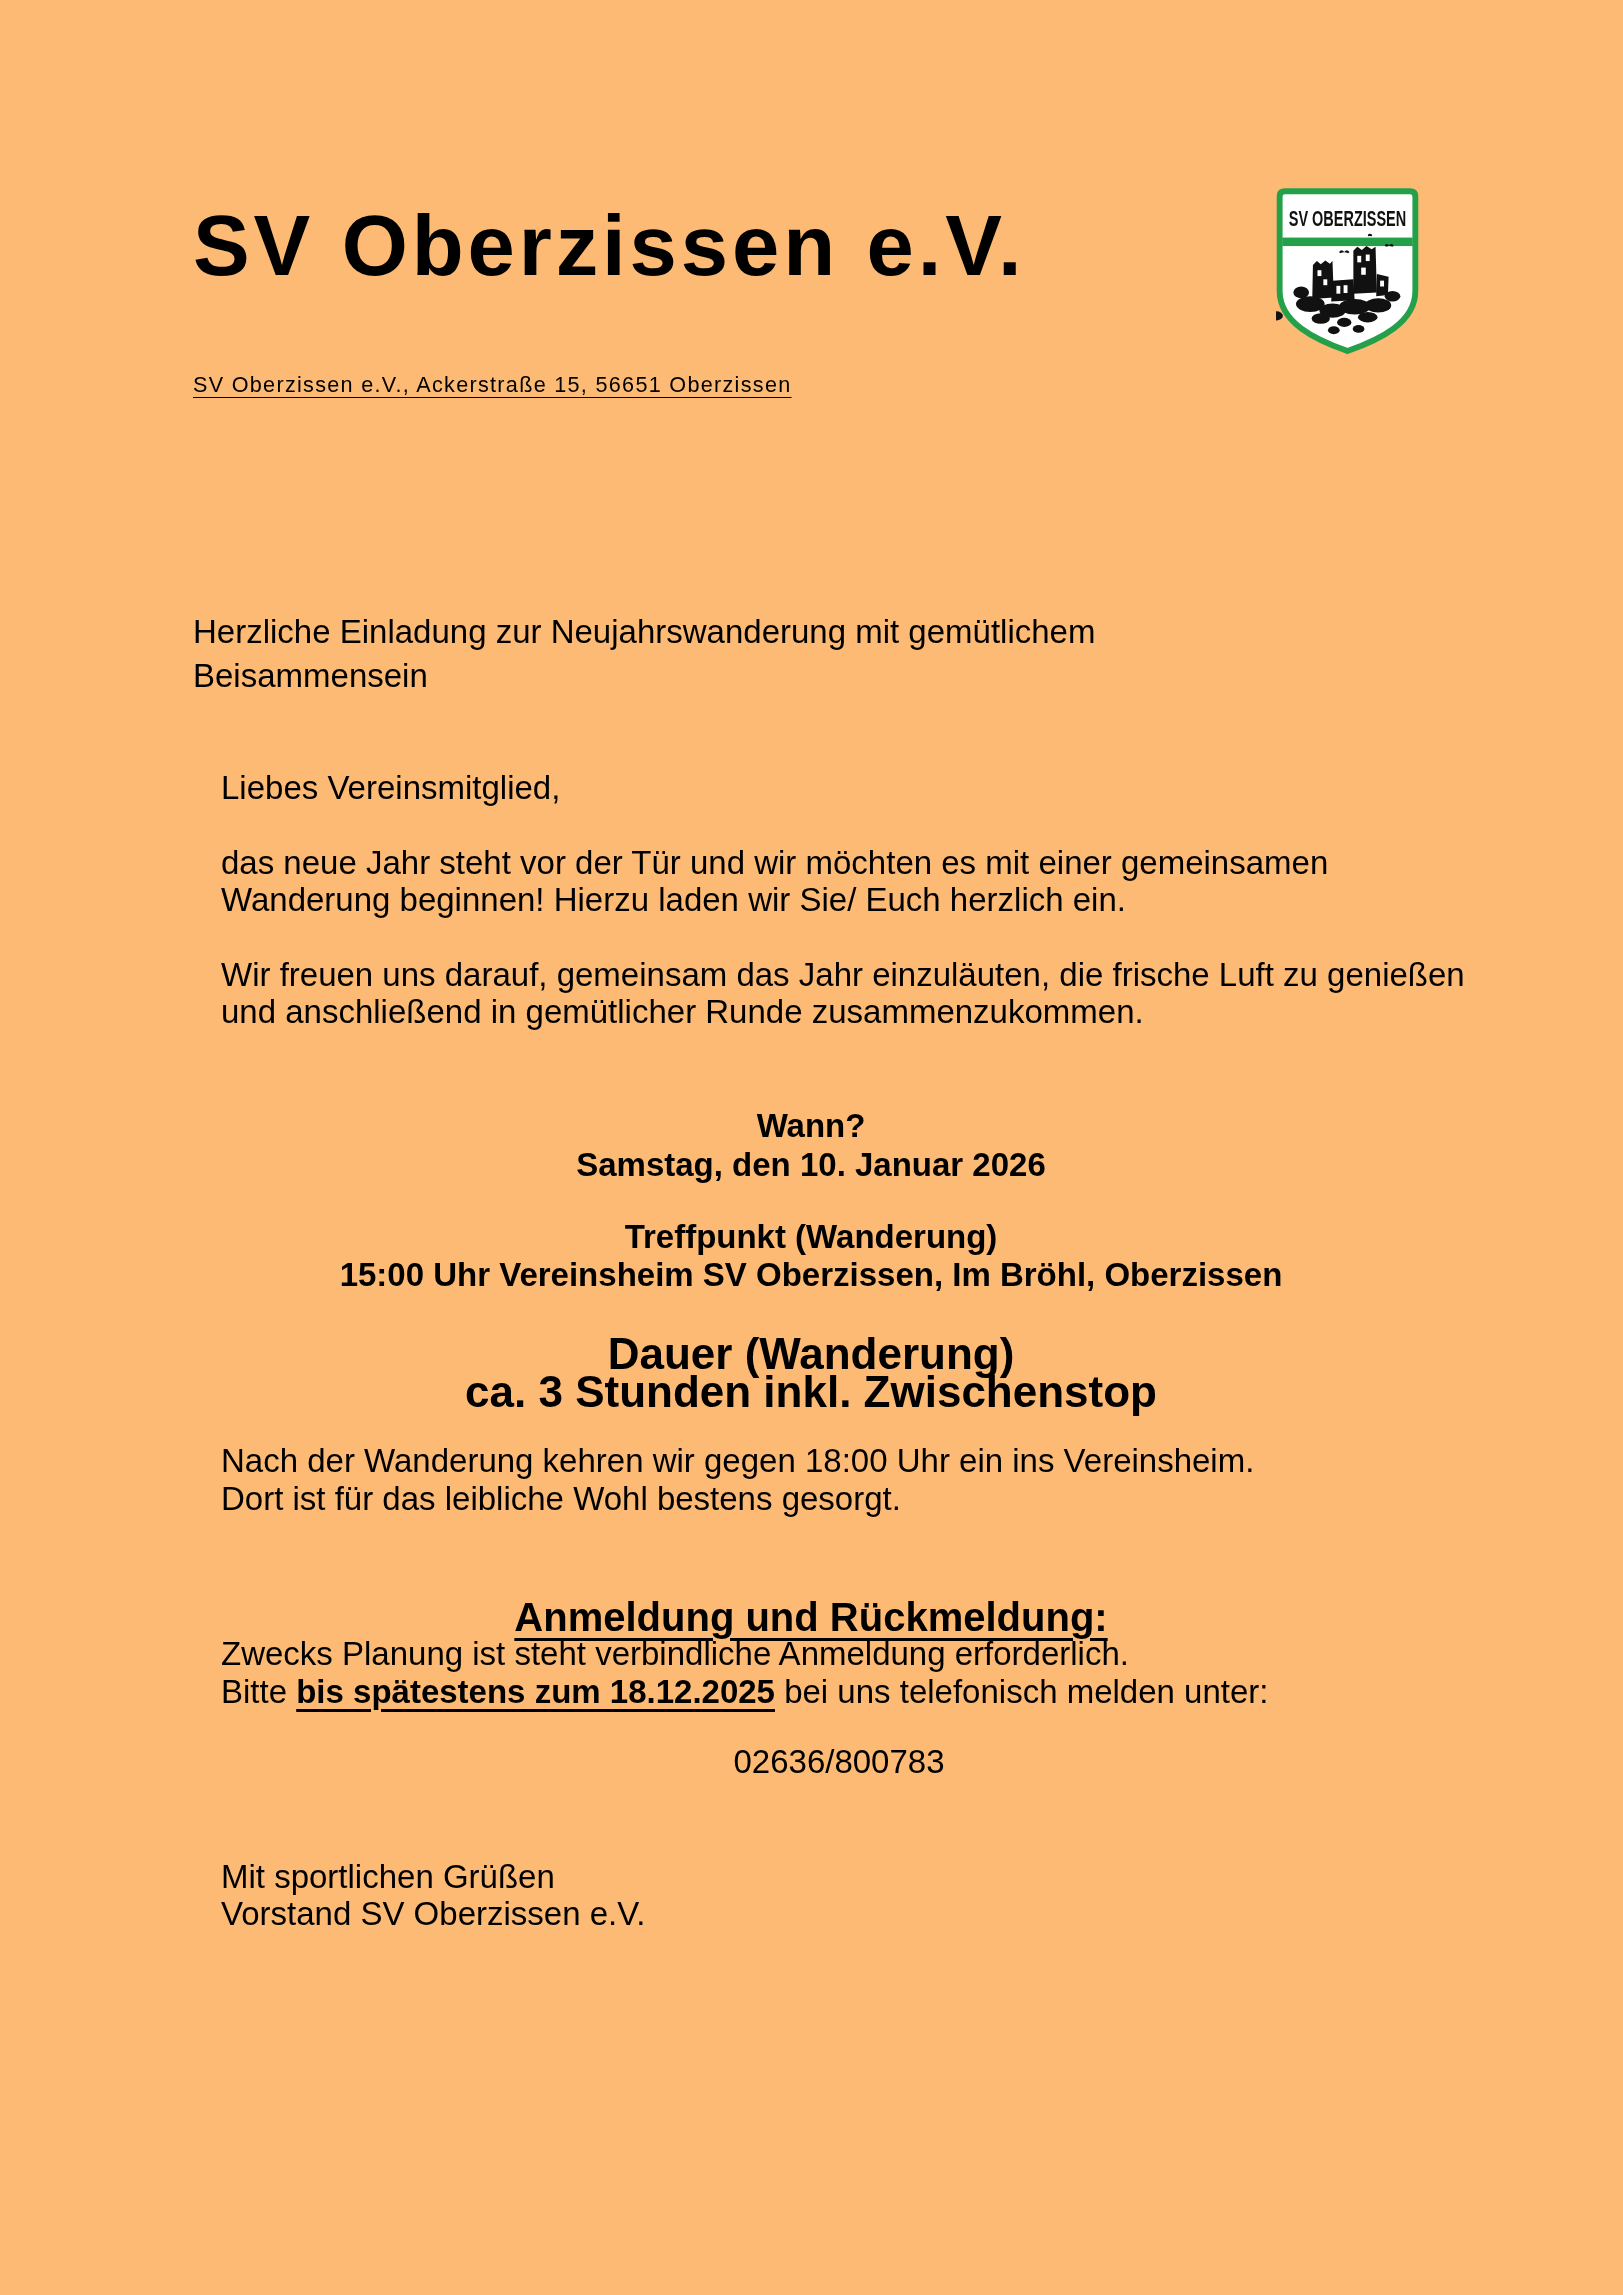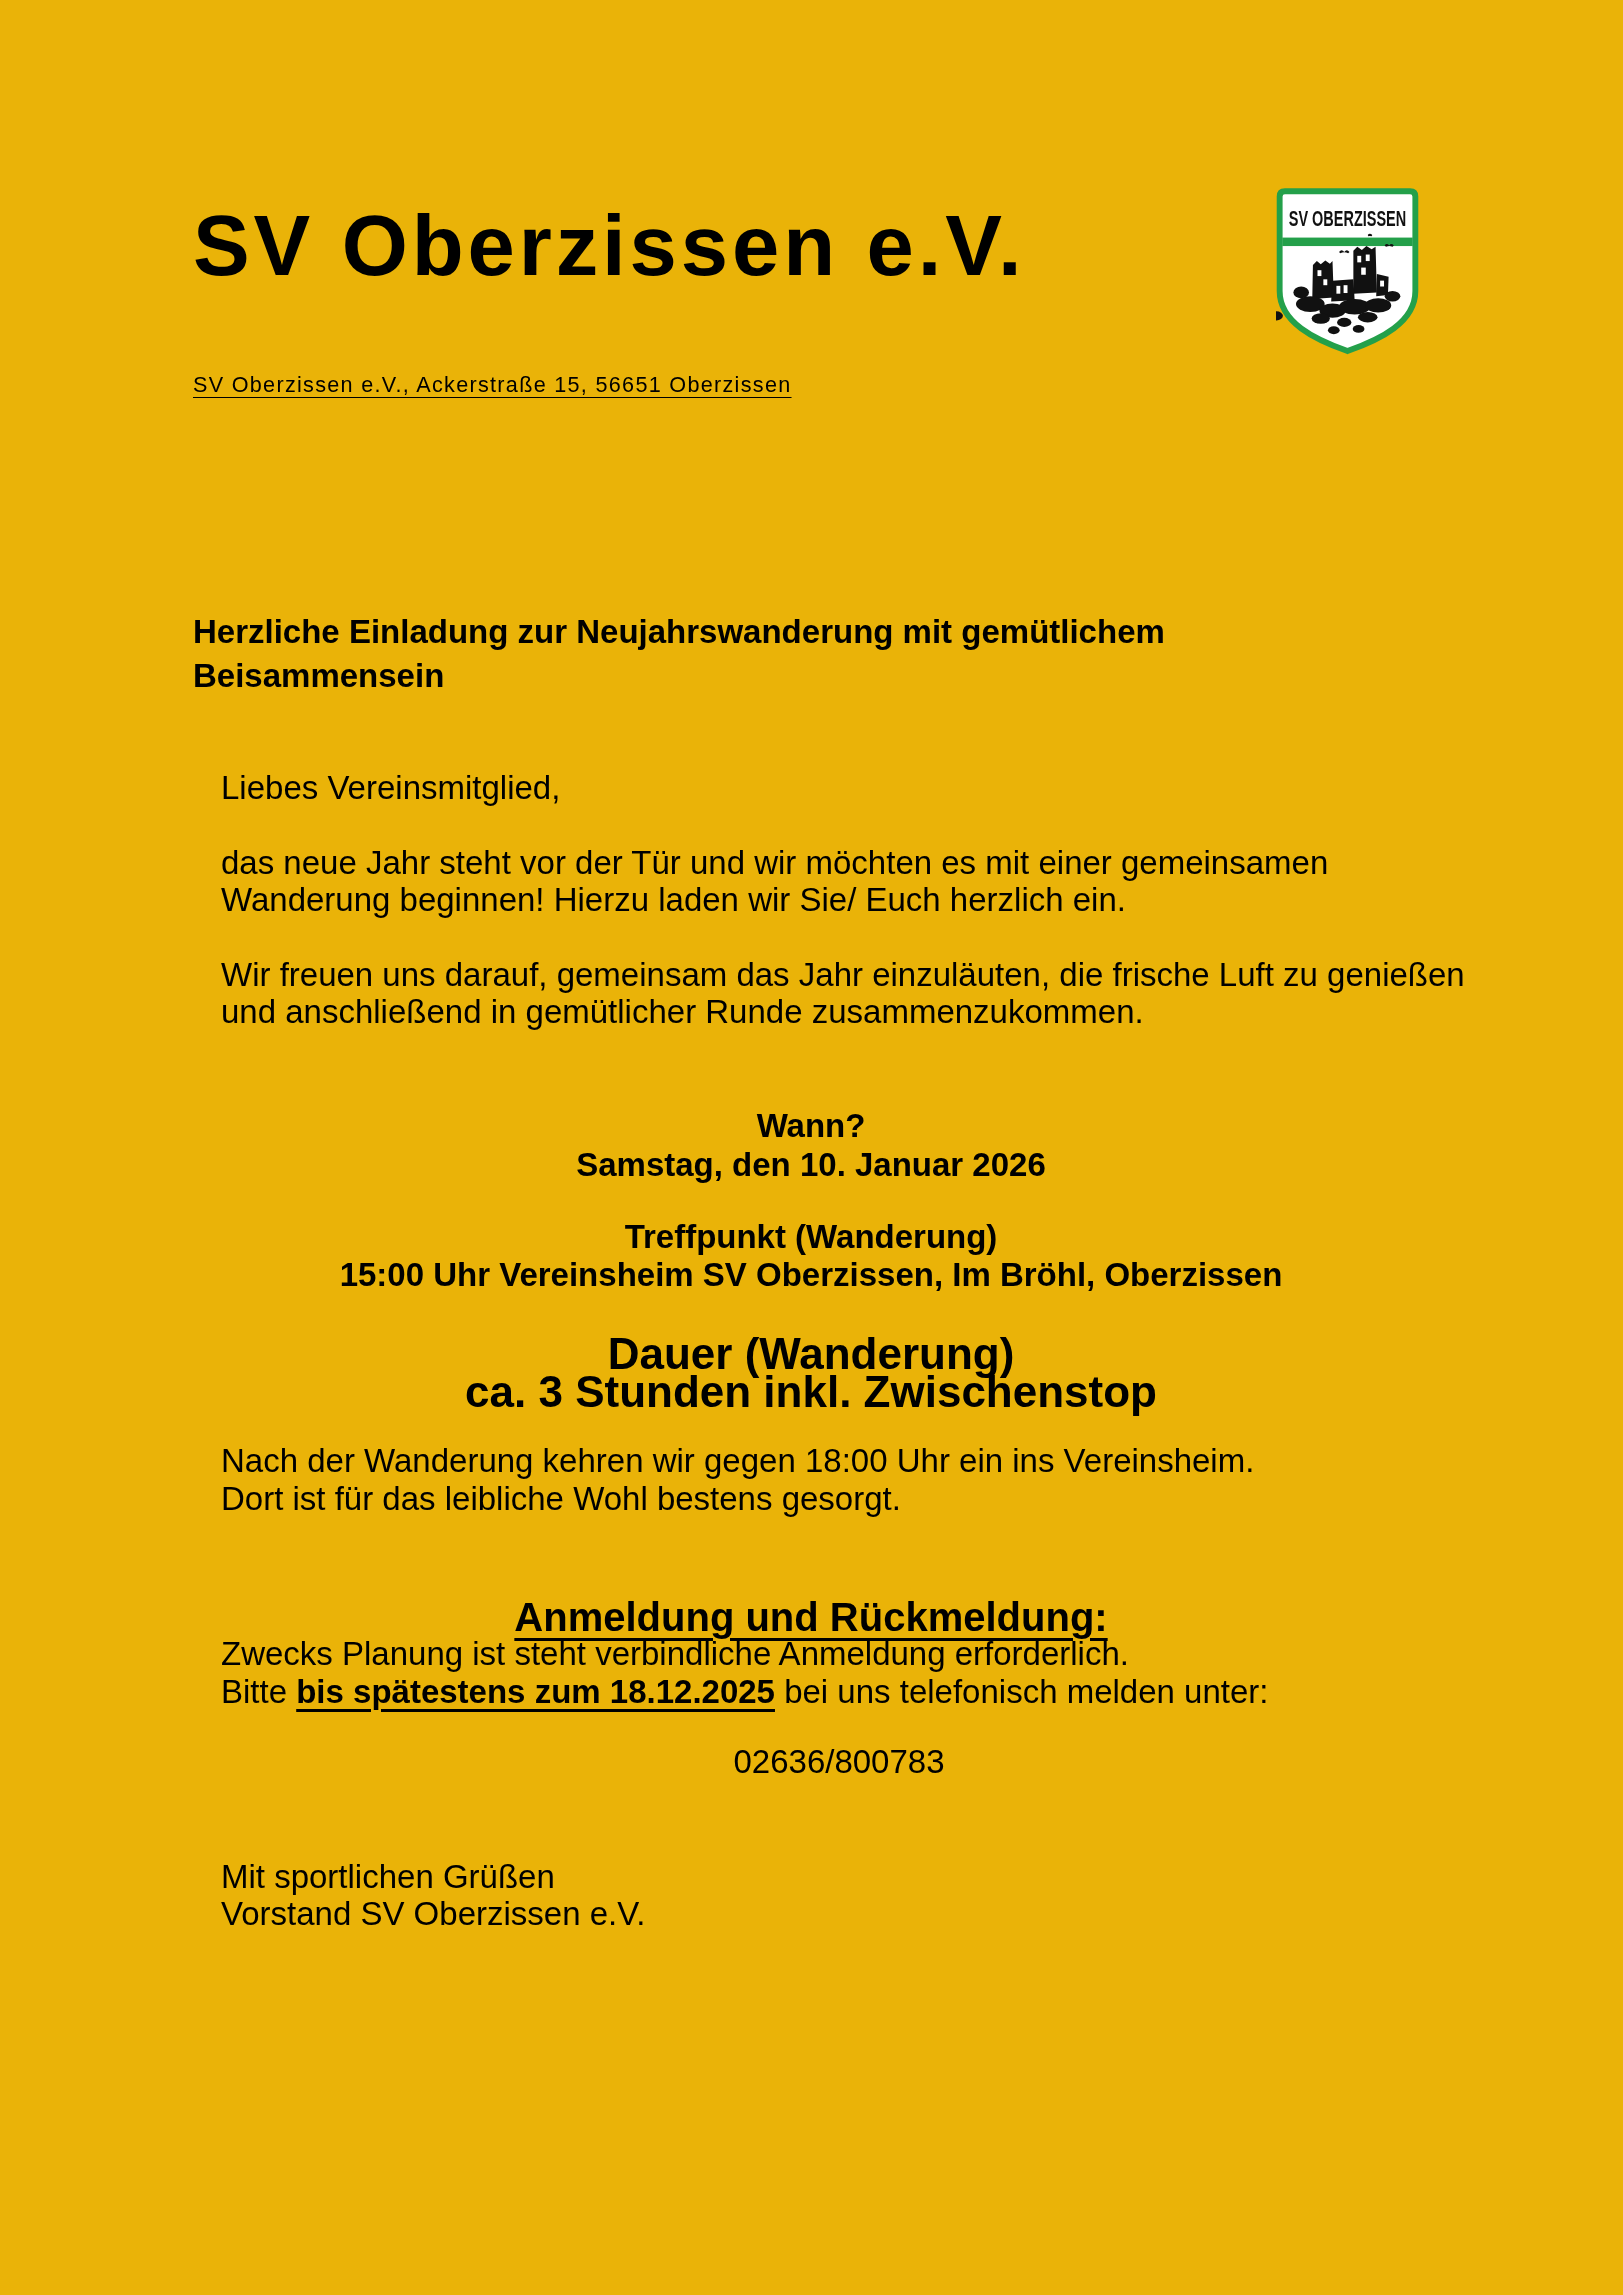--- a/index.html
+++ b/index.html
@@ -1,19 +1,19 @@
 <!DOCTYPE html>
 <html style="font-size:10.5px"><head>
 <meta charset="utf-8">
 <style>
   html,body{margin:0;padding:0;background:#888;}
   #page{
     position:relative;
     width:1623px;height:2295px;
-    background:#eab308;
+    background:#fdba74;
     font-family:"Liberation Sans","DejaVu Sans",sans-serif;
     color:#000;
     overflow:hidden;
   }
   .blk{position:absolute;white-space:pre-line;}
   .left{left:193px;width:1406px;text-align:left;}
   .centered{left:108px;width:1406px;text-align:center;}
   .body-text{font-size:33px;line-height:37px;font-weight:normal;margin-left:28px;}
 
   #doc-title{
@@ -22,21 +22,21 @@
     line-height:1.05;white-space:nowrap;
   }
   #sender-line{
     top:372px;
     font-size:21.6px;letter-spacing:1.3px;
     text-decoration:underline;
     text-decoration-thickness:1.3px;
     text-underline-offset:4.6px;
     white-space:nowrap;
   }
-  #subject{top:610px;font-size:33px;line-height:44px;font-weight:bold;}
+  #subject{top:610px;font-size:33px;line-height:44px;font-weight:normal;}
   #salutation{top:769px;}
   #para1{top:844px;}
   #para2{top:956px;}
   #when-block{top:1106px;font-size:33px;line-height:39px;font-weight:bold;}
   #meeting-block{top:1218px;font-size:33px;line-height:38px;font-weight:bold;}
   #duration-block{top:1335px;font-size:44px;line-height:38px;font-weight:bold;}
   #para3{top:1442px;line-height:38px;}
   #registration-heading{
     top:1595px;font-size:40px;font-weight:bold;
     text-decoration:underline;

